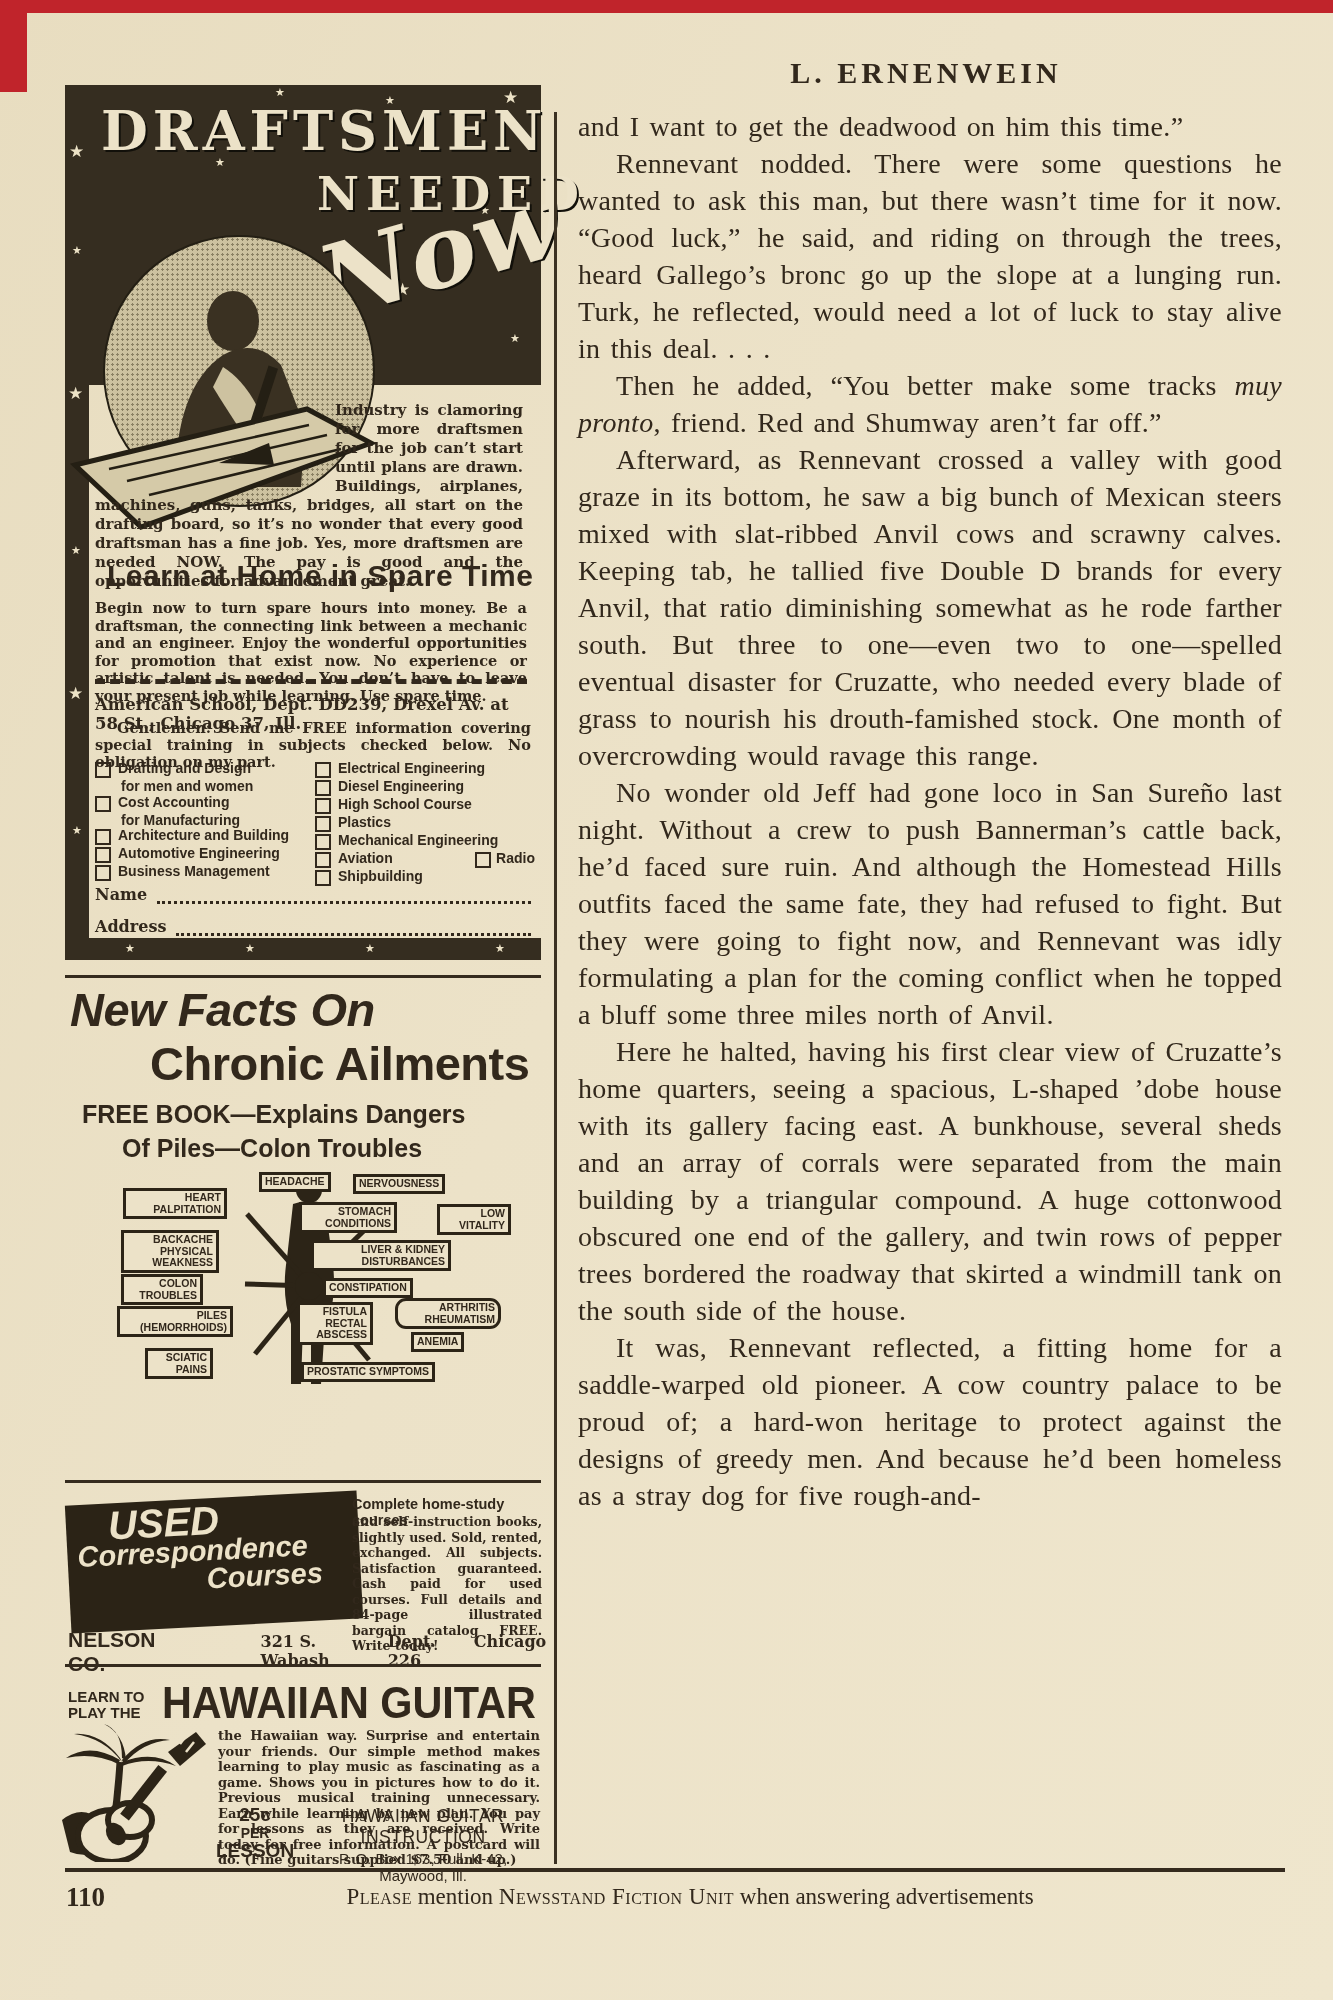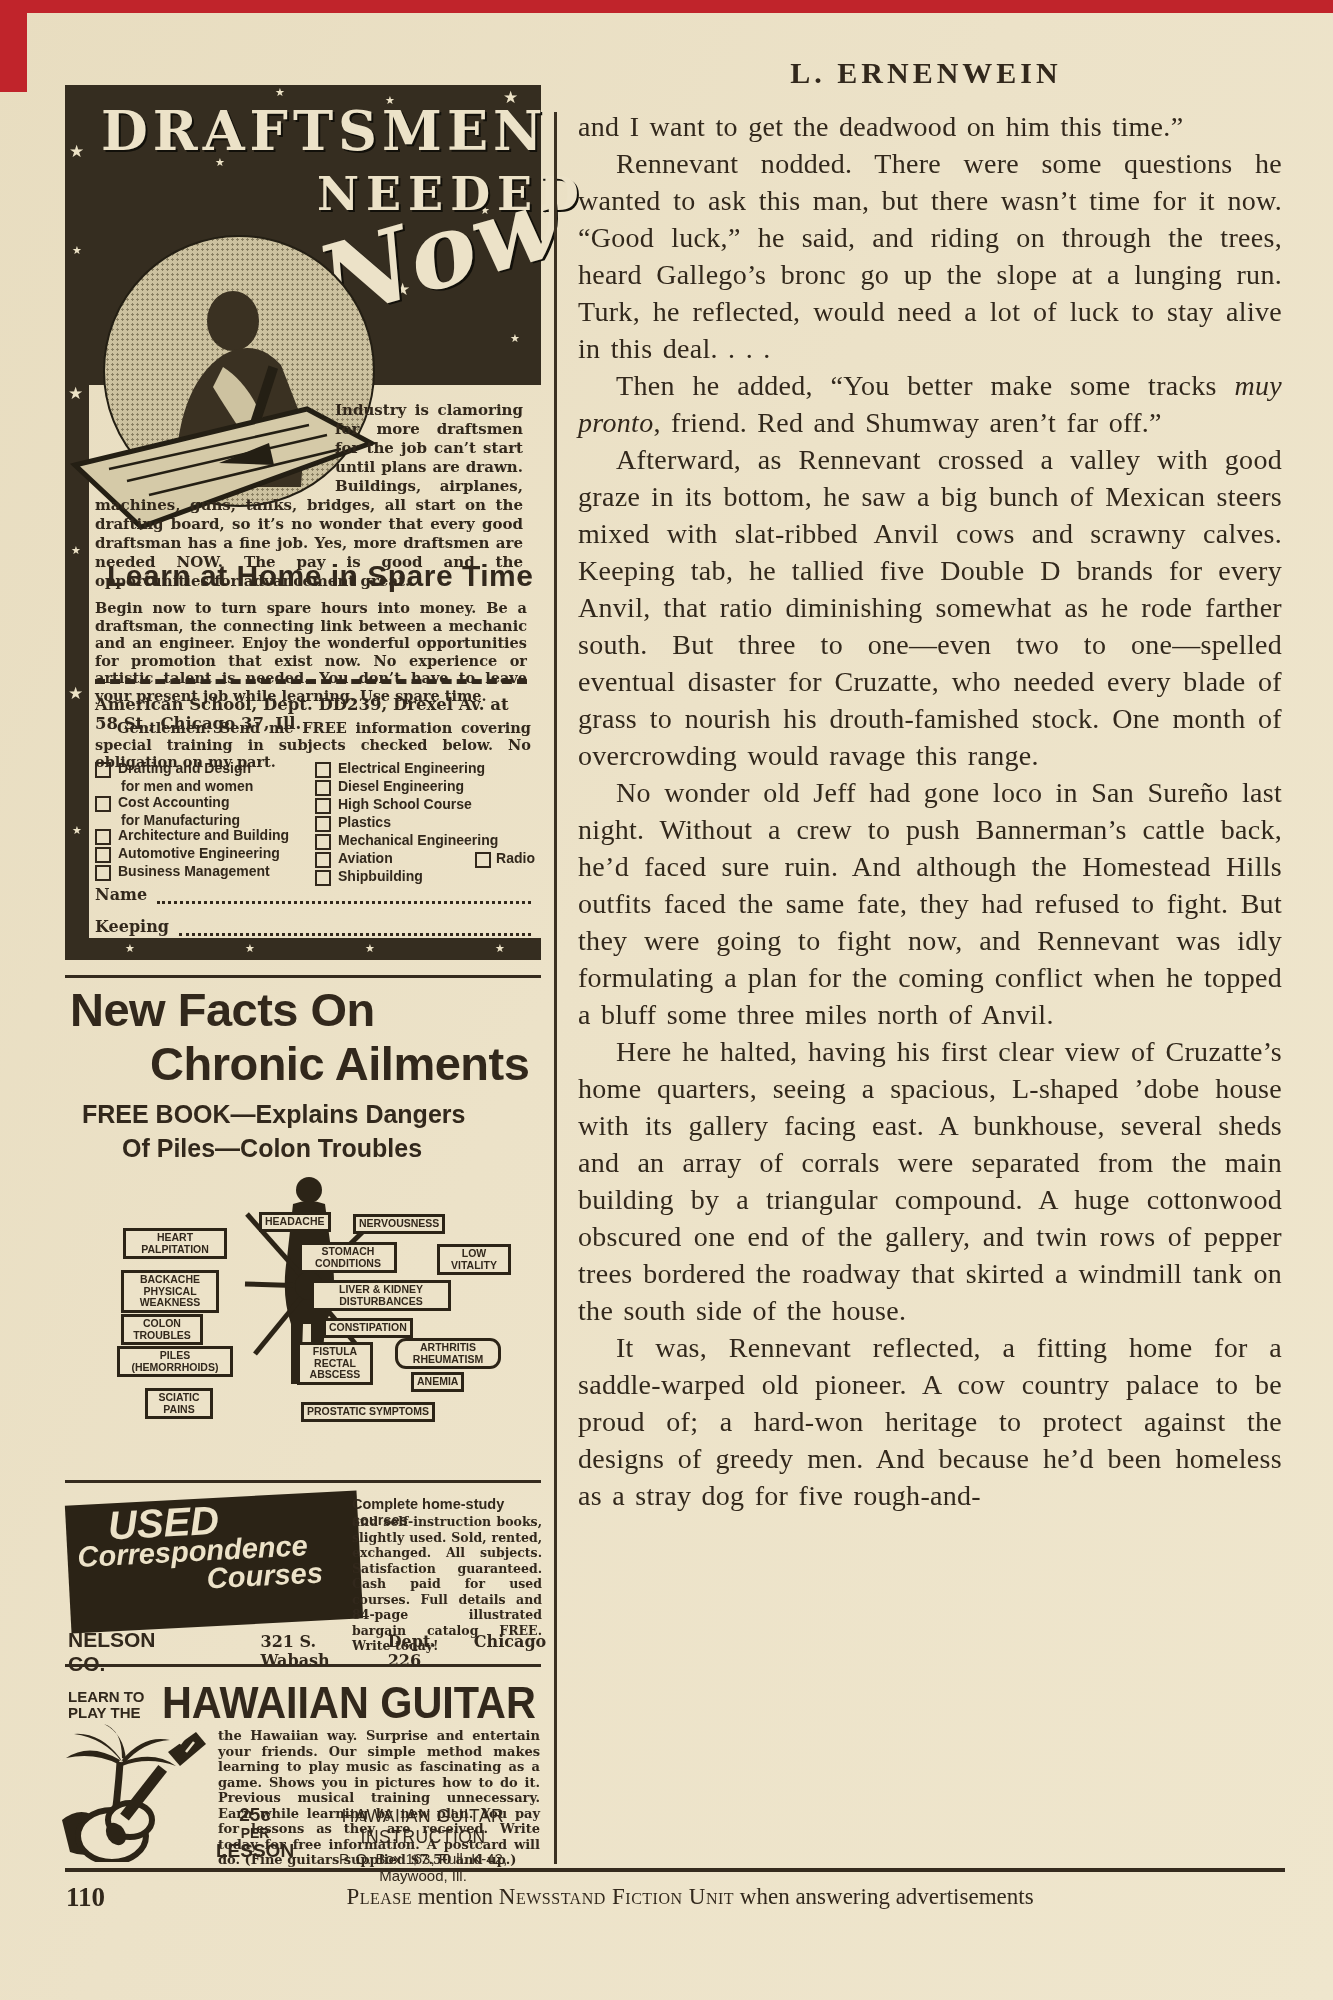--- a/index.html
+++ b/index.html
@@ -71,31 +71,31 @@
   .cb { flex:0 0 auto; width:12px; height:12px; border:2.5px solid #32281c; margin:1px 7px 0 0; }
   .cb2 { margin-left:auto; margin-right:5px; }
   .cb-sub { margin-left:26px; line-height:15.5px; }
   .d-field { position:absolute; left:30px; width:436px; display:flex; align-items:flex-end;
     font-family:"DejaVu Serif",serif; font-weight:bold; font-size:16px; }
   .d-field .leader { flex:1; border-bottom:3.5px dotted #32281c; margin-left:10px; height:13px; }
   .f-name { top:800px; } .f-addr { top:832px; }
 
   
   .c-title1 { position:absolute; left:70px; top:982px; font-family:"Liberation Sans",sans-serif;
-    font-weight:bold; font-size:47px; letter-spacing:-.5px; }
+    font-weight:bold; font-size:47px; letter-spacing:-.5px;font-style:italic; }
   .c-title2 { position:absolute; left:150px; top:1036px; font-family:"Liberation Sans",sans-serif;
     font-weight:bold; font-size:47px; letter-spacing:-.5px; }
   .c-sub1 { position:absolute; left:82px; top:1100px; font-family:"Liberation Sans",sans-serif;
     font-weight:bold; font-size:25px; }
   .c-sub2 { position:absolute; left:122px; top:1134px; font-family:"Liberation Sans",sans-serif;
     font-weight:bold; font-size:25px; }
   .c-diagram { position:absolute; left:113px; top:1172px; width:420px; height:218px; }
   .dx-label { position:absolute; background:#ece2c8; border:3px solid #2c2417;
     font-family:"Liberation Sans",sans-serif; font-weight:bold; font-size:10.5px;
-    line-height:11.5px; text-align:center; padding:1px 3px; text-transform:uppercase; z-index:2;margin-top:40px; }
+    line-height:11.5px; text-align:right; padding:1px 3px; text-transform:uppercase; z-index:2; }
   .c-body { position:absolute; left:66px; top:1396px; width:472px;
     font-family:"DejaVu Serif",serif; font-weight:bold; font-size:16.5px; line-height:20px;
     text-align:justify; }
   .c-body .ind { display:inline-block; width:26px; }
 
   
   .n-banner { position:absolute; left:68px; top:1498px; width:292px; height:128px;
     background:#2b2316; transform:rotate(-3deg); color:#ece2c8;
     font-family:"Liberation Sans",sans-serif; overflow:hidden; }
   .n1 { font-size:40px; font-weight:bold; font-style:italic; margin:2px 0 0 42px; line-height:40px; }
@@ -256,21 +256,21 @@
           <span>Shipbuilding</span>
         </div>
       </div>
     </div>
 
     <div class="d-field f-name">
       <span>Name</span>
       <span class="leader"></span>
     </div>
     <div class="d-field f-addr">
-      <span>Keeping</span>
+      <span>Address</span>
       <span class="leader"></span>
     </div>
   </div>
 
   <div class="hrule" style="top:975px;"></div>
 
   <div class="c-title1">New Facts On</div>
   <div class="c-title2">Chronic Ailments</div>
   <div class="c-sub1">FREE BOOK—Explains Dangers</div>
   <div class="c-sub2">Of Piles—Colon Troubles</div>

